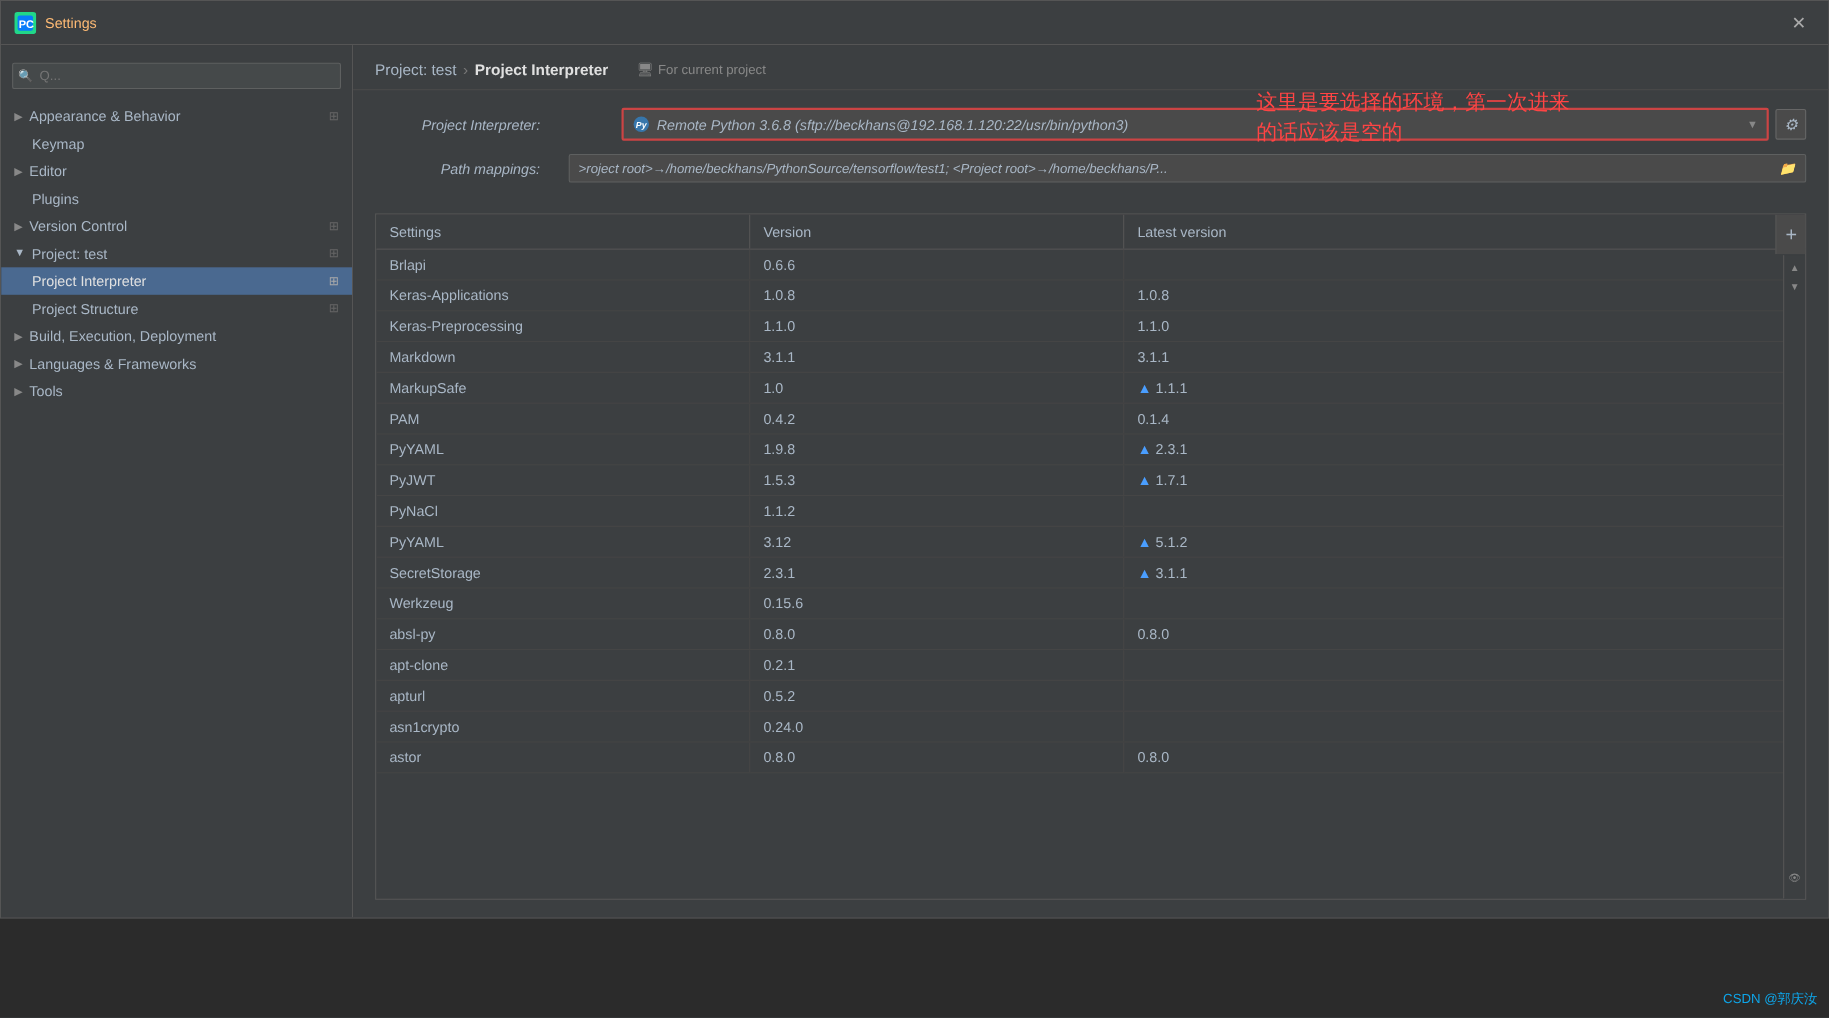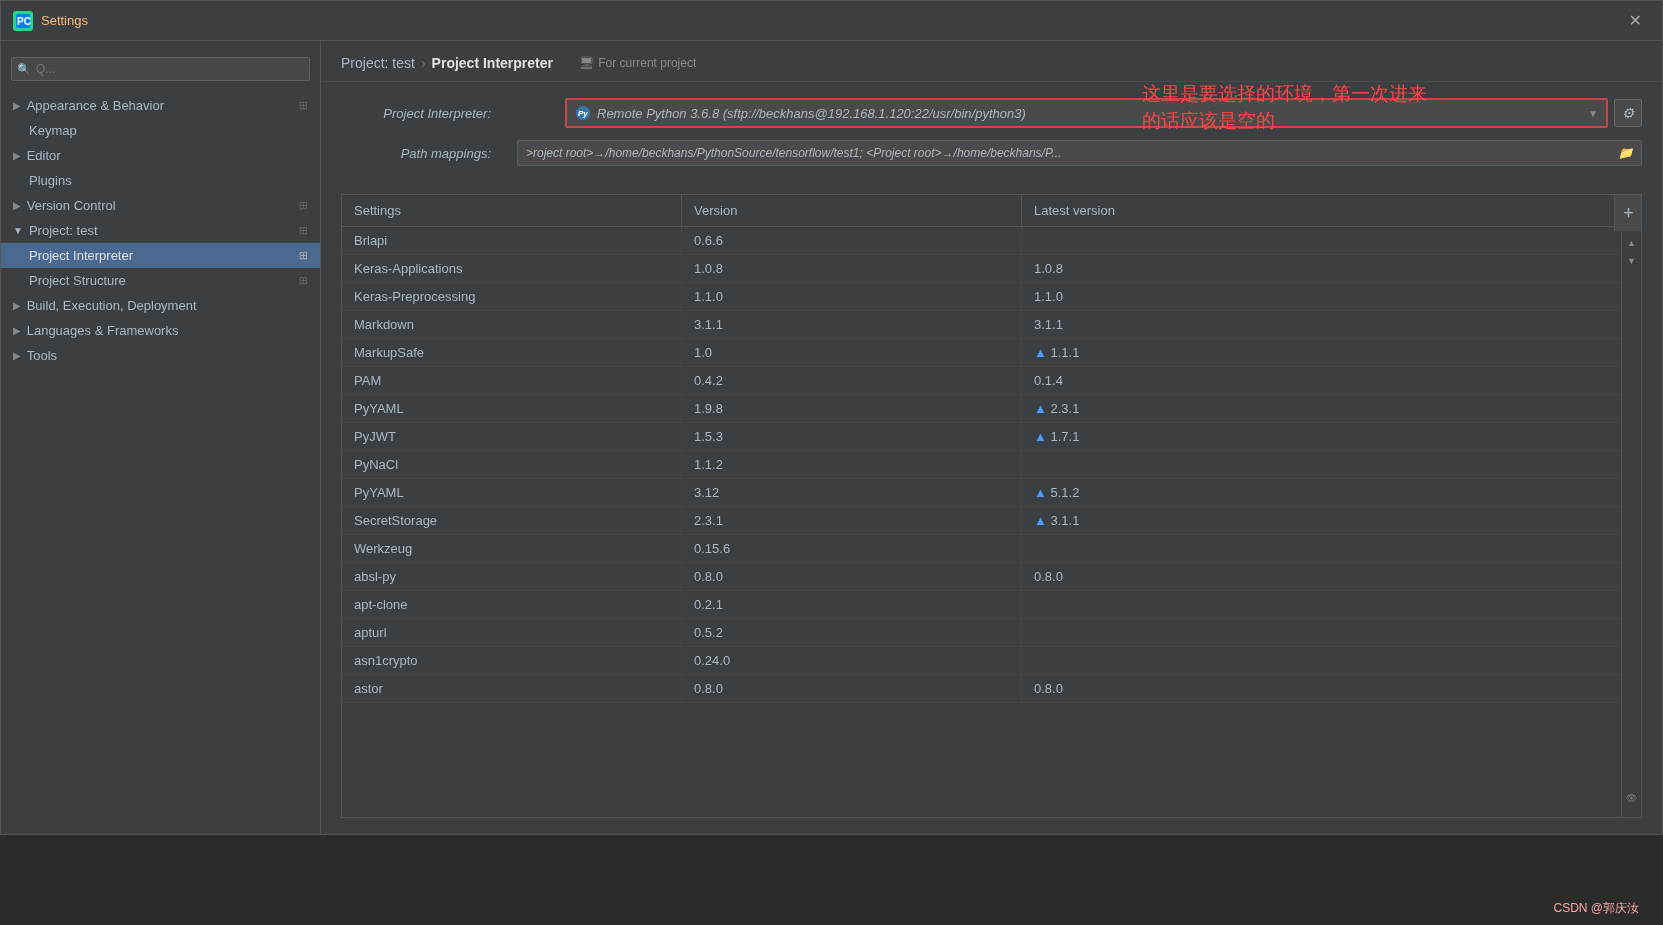--- a/index.html
+++ b/index.html
@@ -386,22 +386,22 @@
     }
 
     .eye-btn {
       margin-top: auto;
       margin-bottom: 8px;
     }
 
     .watermark {
       position: fixed;
       bottom: 8px;
-      right: 24px;
-      color: #fca5a5;
+      right: 11px;
+      color: #0ea5e9;
       font-size: 12px;
     }
 
     
     .copy-icon {
       margin-left: auto;
       color: #666;
       font-size: 11px;
     }
   </style>

